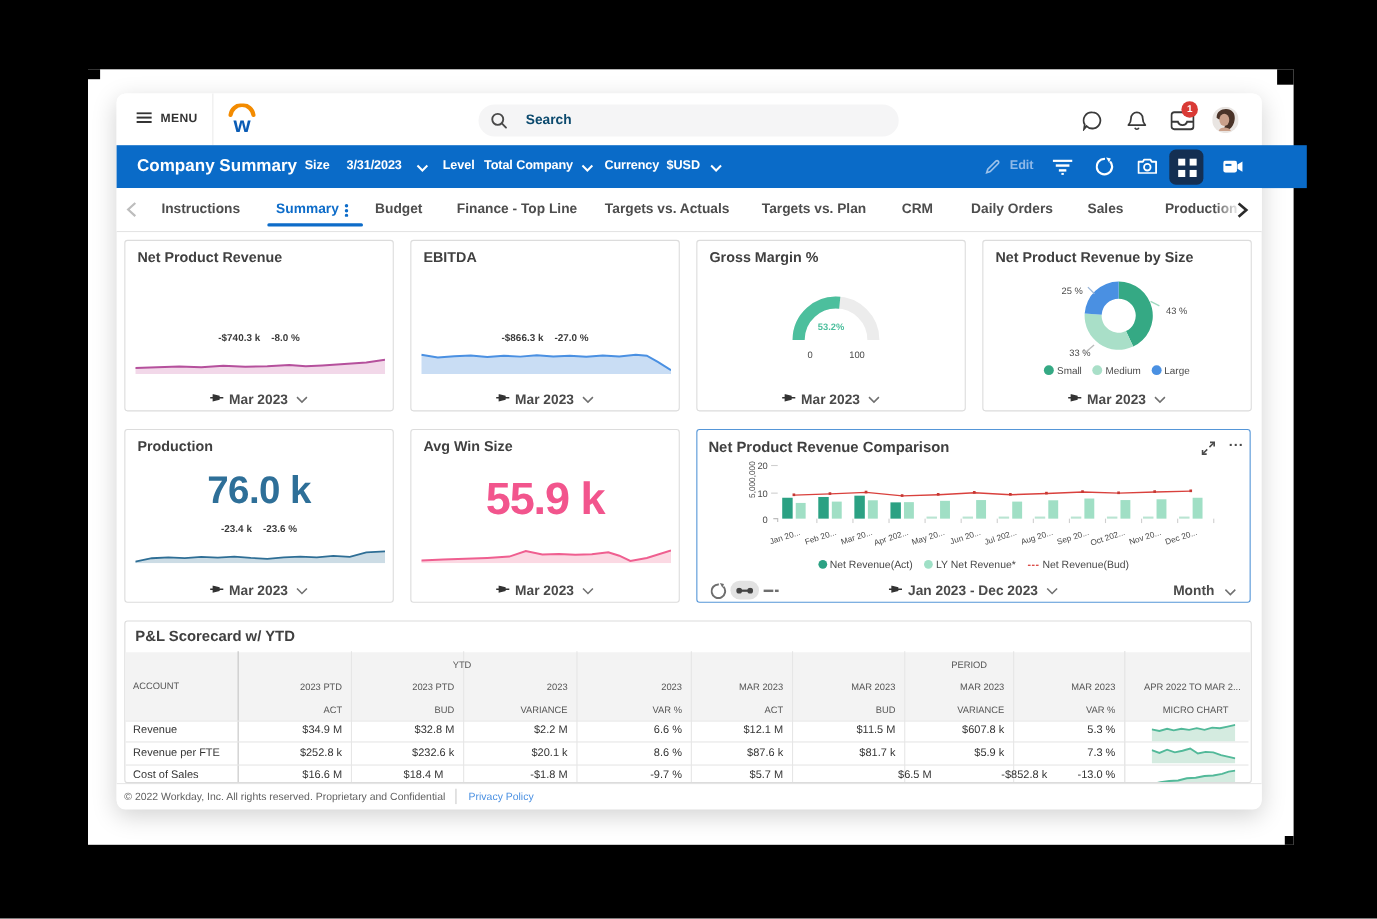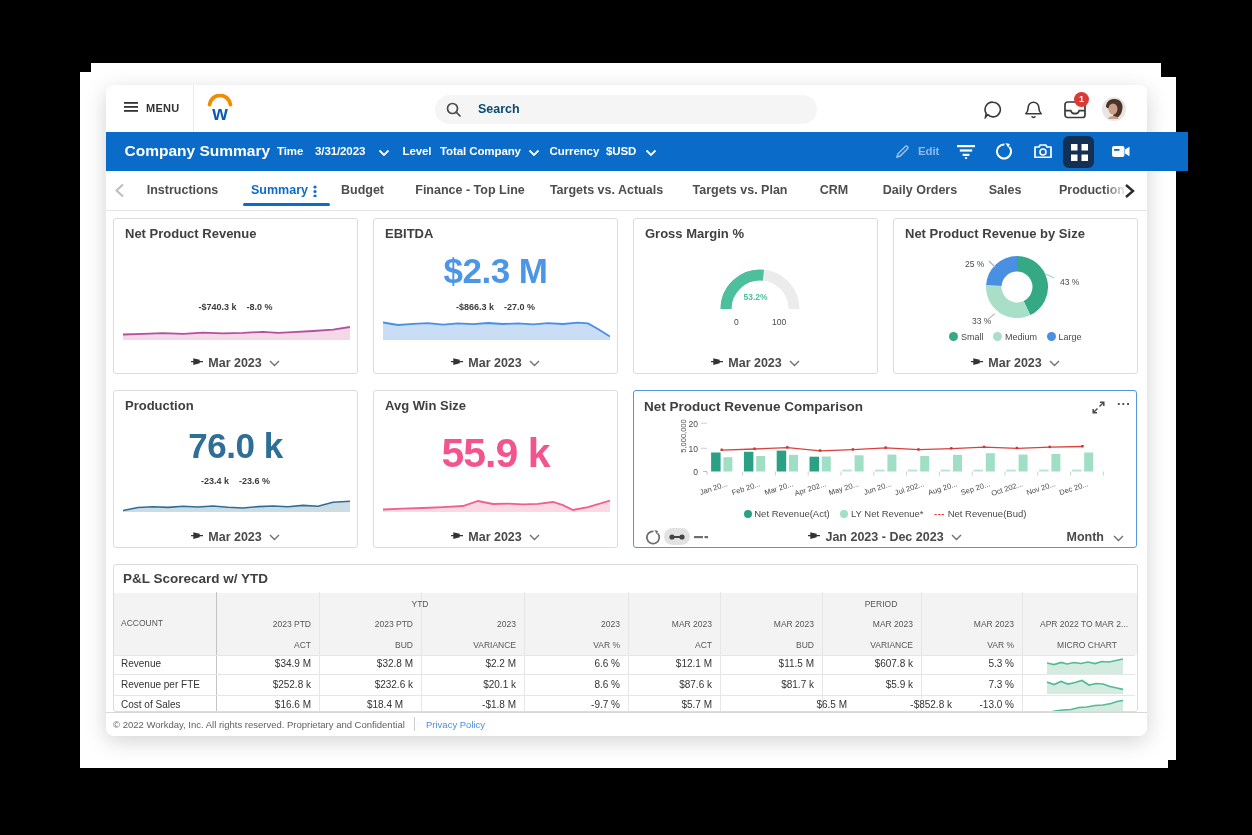--- a/index.html
+++ b/index.html
@@ -81,21 +81,21 @@
     <svg class="abs" style="left:996px;top:12px" width="24" height="24" viewBox="0 0 24 24">
       <circle cx="12" cy="12" r="12" fill="#e9e5e2"></circle>
       <path d="M4 10 C4 4.5 8 2 12.5 2 C18 2 21 6 20.5 11 C20 16 18 19 15 21 L10 22 C12 18 12.5 14 11 11 C9 12 6 12 4 10 Z" fill="#4a3328"></path>
       <ellipse cx="11" cy="12" rx="4.5" ry="5.5" fill="#caa08a"></ellipse>
       <path d="M6 22 C7 18 15 18 17 22 Z" fill="#caa08a"></path>
     </svg>
   </div>
 
   <div id="bluebar" class="abs">
     <div id="cstitle">Company Summary</div>
-    <div class="bb" style="left:171px;">Time</div>
+    <div class="bb" style="left:171px;">Size</div>
     <div class="bb" style="left:209px;">3/31/2023</div>
     <svg class="abs" style="left:272px;top:16.5px" width="12" height="8">
         <polyline points="1.5,1.5 6,6 10.5,1.5" stroke="#fff" fill="none" stroke-width="1.8"></polyline>
       </svg>
     <div class="bb" style="left:296.5px;">Level</div>
     <div class="bb" style="left:334px;">Total Company</div>
     <svg class="abs" style="left:422px;top:16.5px" width="12" height="8">
         <polyline points="1.5,1.5 6,6 10.5,1.5" stroke="#fff" fill="none" stroke-width="1.8"></polyline>
       </svg>
     <div class="bb" style="left:443.5px;">Currency</div>
@@ -175,21 +175,20 @@
       <path d="M0 12.5 L20 11.8 L40 11.2 L60 11.8 L80 10.6 L100 11.4 L120 10.9 L140 9.8 L155 10.9 L170 10.2 L190 9.0 L210 7.6 L227 5.0" fill="none" stroke="#b5509c" stroke-width="1.8"></path>
     </svg>
     <div class="marrow" style="top:137px;"><svg width="13" height="9" viewBox="0 0 13 9" style="margin-right:4px;">
           <path d="M0 3.6 h3 M3 1.2 L8 2.4 V4.8 L3 6 Z M8 3.6 h4" stroke="#333" stroke-width="1.4" fill="#333"></path>
         </svg>Mar 2023&nbsp;&nbsp;<svg width="11" height="7">
           <polyline points="1,1 5.5,5.5 10,1" stroke="#707070" fill="none" stroke-width="1.4"></polyline>
         </svg></div>
   </div>
   <div class="card" style="left:267px;top:133px;width:243px;height:154px;">
     <div class="ctitle">EBITDA</div>
-    <div class="bignum" style="top:32px;color:#4c96e8;">$2.3 M</div>
     <div class="substat" style="top:83px;">-$866.3 k&nbsp;&nbsp;&nbsp;&nbsp;-27.0 %</div>
     <svg class="spark" style="top:101px;" width="227" height="20" viewBox="0 0 227 20">
       <path d="M0 2.5 L15 5 L30 3.8 L45 3.2 L60 4.6 L75 3.4 L90 4.2 L105 3.0 L120 4.0 L135 3.4 L150 4.4 L165 3.2 L180 4.0 L195 2.6 L205 3.4 L215 9 L227 16.5 V20 H0 Z" fill="#c9ddf4"></path>
       <path d="M0 2.5 L15 5 L30 3.8 L45 3.2 L60 4.6 L75 3.4 L90 4.2 L105 3.0 L120 4.0 L135 3.4 L150 4.4 L165 3.2 L180 4.0 L195 2.6 L205 3.4 L215 9 L227 16.5" fill="none" stroke="#4a90e2" stroke-width="1.8"></path>
     </svg>
     <div class="marrow" style="top:137px;"><svg width="13" height="9" viewBox="0 0 13 9" style="margin-right:4px;">
           <path d="M0 3.6 h3 M3 1.2 L8 2.4 V4.8 L3 6 Z M8 3.6 h4" stroke="#333" stroke-width="1.4" fill="#333"></path>
         </svg>Mar 2023&nbsp;&nbsp;<svg width="11" height="7">
           <polyline points="1,1 5.5,5.5 10,1" stroke="#707070" fill="none" stroke-width="1.4"></polyline>
         </svg></div>

